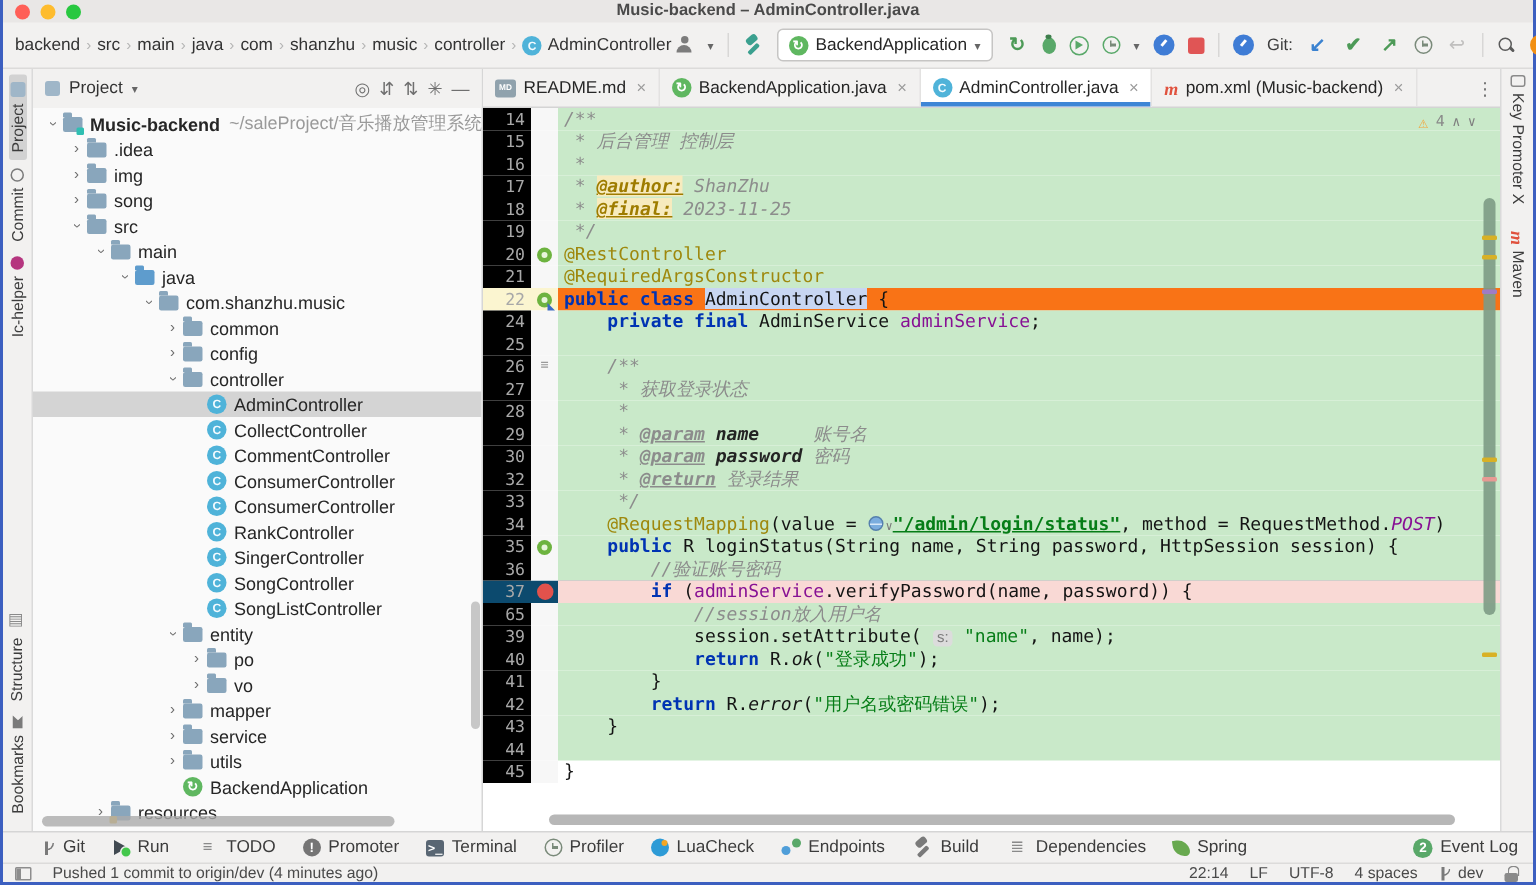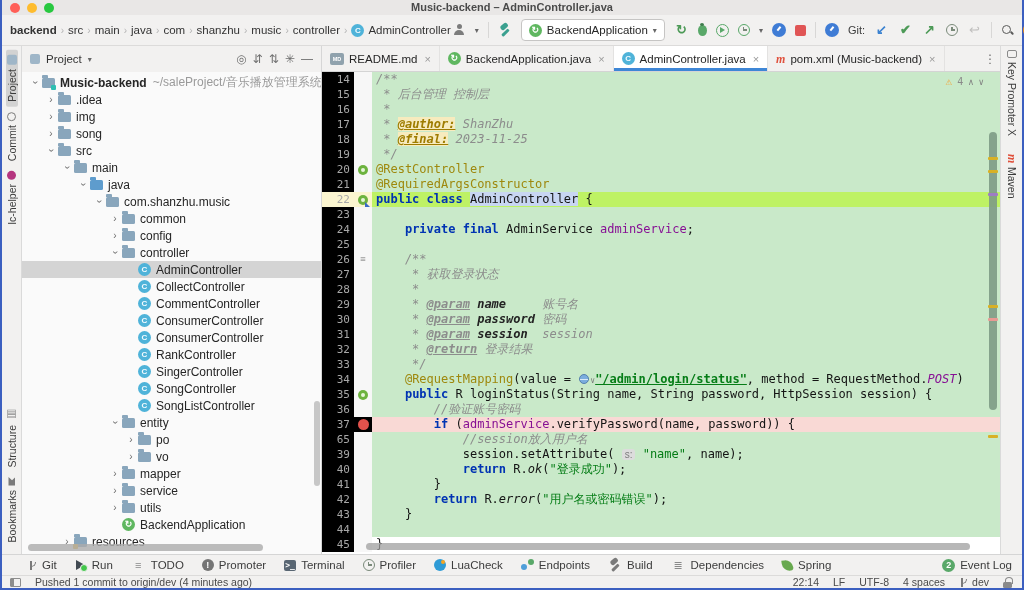--- a/index.html
+++ b/index.html
@@ -11,21 +11,21 @@
   .titlebar{height:15px;background:#e9e7e6;position:relative;flex:none}
   .lights{position:absolute;left:8px;top:3px;display:flex;gap:7px}
   .light{width:10px;height:10px;border-radius:50%}
   .l-red{background:#ff5f57}.l-yellow{background:#febc2e}.l-green{background:#28c840}
   .wtitle{position:absolute;left:0;right:0;top:1px;text-align:center;font-size:11px;font-weight:bold;color:#4a4a4a}
 
   
   .toolbar{height:31px;background:#f2f1f0;border-bottom:1px solid #dcdbda;display:flex;align-items:center;padding:0 4px 0 6px;flex:none;white-space:nowrap}
   .crumbs{display:flex;align-items:center;gap:2px;font-size:11.5px;color:#333}
   .crumb{padding:0 2px}
-  .crumb.first{font-weight:bold}
+  .crumb.first{font-weight:normal}
   .crumb-sep{color:#b5b5b5;font-size:10px}
   .crumb-last{display:flex;align-items:center;gap:4px}
   .tb-right{margin-left:auto;display:flex;align-items:center;gap:9px}
   .tb-sep{width:1px;height:16px;background:#d8d7d6}
   .combo{height:22px;background:#fff;border:1px solid #c6c5c4;border-radius:4px;display:flex;align-items:center;gap:5px;padding:0 7px;font-size:11.5px;color:#262626}
   .caret{font-size:8px;color:#666}
   .gitlabel{font-size:11px;color:#3c3c3c}
 
   
   .gi{display:inline-block;text-align:center;font-size:13px;line-height:14px;width:15px}
@@ -134,22 +134,22 @@
   .tabs .sp{flex:1}
   .tabmore{width:20px;display:flex;align-items:center;justify-content:center;color:#6f6f6f}
 
   .editor{flex:1;background:#fff;position:relative;overflow:hidden;font-family:"DejaVu Sans Mono",monospace;font-size:12px}
   .cl{display:flex;height:15px;line-height:15px;align-items:stretch}
   .gut{width:32px;flex:none;text-align:right;padding-right:4px;color:#a8a8a8;background:#000000;font-size:11px}
   .gic{width:18px;flex:none;background:#f7f7f7;display:flex;align-items:center;justify-content:center}
   .code{flex:1;white-space:pre;padding-left:4px}
   .cl.bg-g .code{background:#c9e9c9}
   .cl.bg-y{background:#fbf5d0}.cl.bg-y .gut,.cl.bg-y .gic{background:transparent}
-  .cl.bg-y .code{background:#bef264}
-  .cl.bg-p{background:#000000}.cl.bg-p .gut,.cl.bg-p .gic{background:transparent}
+  .cl.bg-y .code{background:#f97316}
+  .cl.bg-p{background:#0c4a6e}.cl.bg-p .gut,.cl.bg-p .gic{background:transparent}
   .cl.bg-p .code{background:#f9d9d5}
   .tk{white-space:pre}
   .tk-t{color:#141414}
   .tk-k{color:#0033b3;font-weight:bold}
   .tk-ann{color:#9e880d}
   .tk-c{color:#8c8c8c;font-style:italic}
   .tk-dtag{color:#8c8c8c;font-weight:bold;font-style:italic;text-decoration:underline}
   .tk-dtagh{color:#9e7c00;font-weight:bold;font-style:italic;text-decoration:underline;background:#f7ebbe}
   .tk-prm{color:#232323;font-weight:bold;font-style:italic}
   .tk-f{color:#871094}
@@ -499,25 +499,20 @@
             <span class="code"><span class="tk tk-ann">@RequiredArgsConstructor</span></span>
           </div>
           <div class="cl bg-y">
             <span class="gut">22</span>
             <span class="gic">
               <span class="i-bean arrow"></span>
             </span>
             <span class="code"><span class="tk tk-k">public class</span><span class="tk tk-t"> </span><span class="tk tk-idhl">AdminController</span><span class="tk tk-t"> {</span></span>
           </div>
           <div class="cl bg-g">
-            <span class="gut">23</span>
-            <span class="gic"></span>
-            <span class="code"></span>
-          </div>
-          <div class="cl bg-g">
             <span class="gut">24</span>
             <span class="gic"></span>
             <span class="code"><span class="tk tk-t">    </span><span class="tk tk-k">private final</span><span class="tk tk-t"> AdminService </span><span class="tk tk-f">adminService</span><span class="tk tk-t">;</span></span>
           </div>
           <div class="cl bg-g">
             <span class="gut">25</span>
             <span class="gic"></span>
             <span class="code"></span>
           </div>
           <div class="cl bg-g">
@@ -537,25 +532,20 @@
           </div>
           <div class="cl bg-g">
             <span class="gut">29</span>
             <span class="gic"></span>
             <span class="code"><span class="tk tk-c">     * </span><span class="tk tk-dtag">@param</span><span class="tk tk-c"> </span><span class="tk tk-prm">name</span><span class="tk tk-c">     账号名</span></span>
           </div>
           <div class="cl bg-g">
             <span class="gut">30</span>
             <span class="gic"></span>
             <span class="code"><span class="tk tk-c">     * </span><span class="tk tk-dtag">@param</span><span class="tk tk-c"> </span><span class="tk tk-prm">password</span><span class="tk tk-c"> 密码</span></span>
-          </div>
-          <div class="cl bg-g">
-            <span class="gut">31</span>
-            <span class="gic"></span>
-            <span class="code"><span class="tk tk-c">     * </span><span class="tk tk-dtag">@param</span><span class="tk tk-c"> </span><span class="tk tk-prm">session</span><span class="tk tk-c">  session</span></span>
           </div>
           <div class="cl bg-g">
             <span class="gut">32</span>
             <span class="gic"></span>
             <span class="code"><span class="tk tk-c">     * </span><span class="tk tk-dtag">@return</span><span class="tk tk-c"> 登录结果</span></span>
           </div>
           <div class="cl bg-g">
             <span class="gut">33</span>
             <span class="gic"></span>
             <span class="code"><span class="tk tk-c">     */</span></span>

